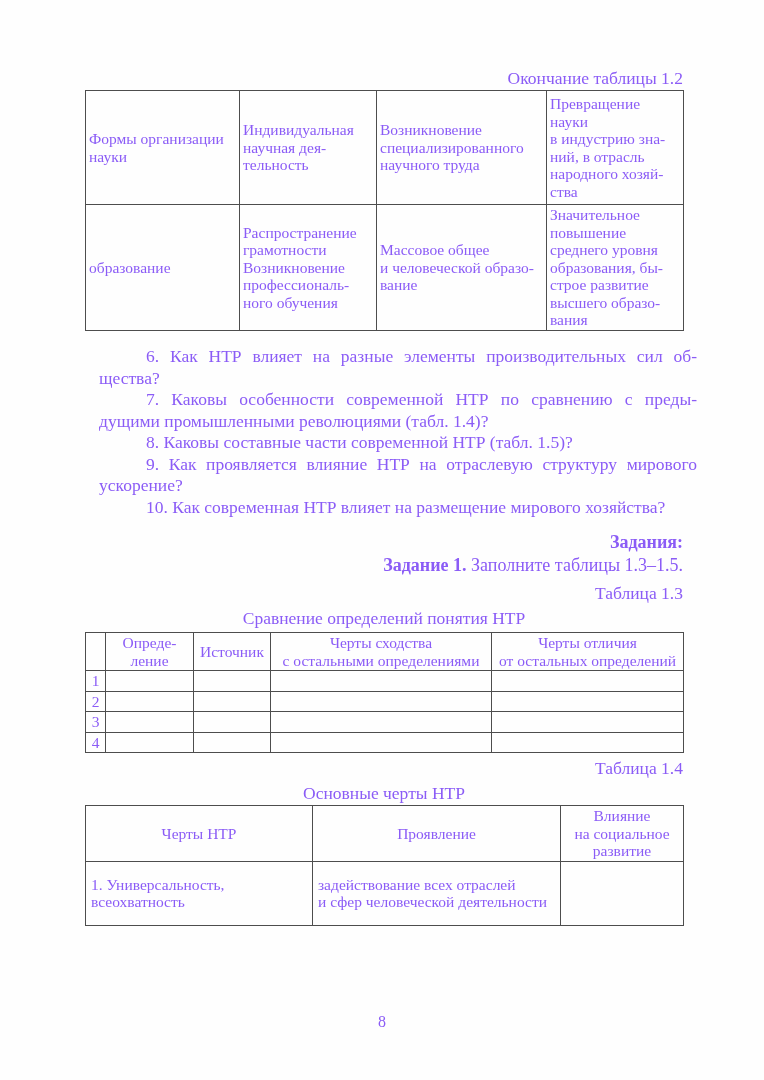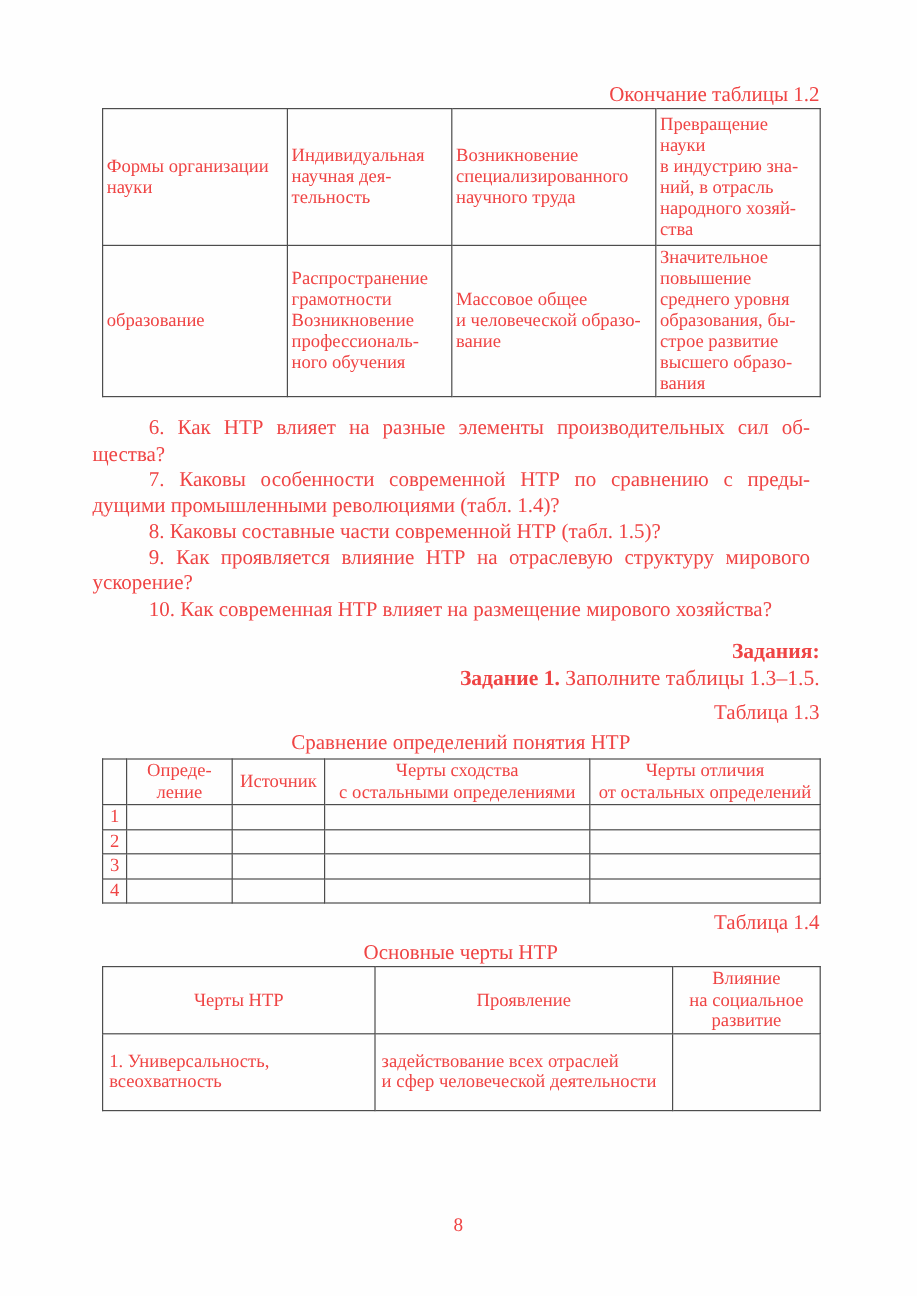--- a/index.html
+++ b/index.html
@@ -1,21 +1,21 @@
 <!DOCTYPE html>
 <html><head>
 <meta charset="utf-8">
 <style>
   html,body{margin:0;padding:0;background:#ffffff;}
   .page{
     position:relative;
     width:764px;height:1080px;
     background:#fefefe;
     font-family:"Liberation Serif","DejaVu Serif",serif;
-    color:#ef4444;
+    color:#8b5cf6;
     overflow:hidden;
   }
   
   .abs{position:absolute;}
   .caption{
     left:85px;width:598px;
     font-size:17.5px;line-height:20px;
     text-align:right;
   }
   .tbl-title{
@@ -36,21 +36,21 @@
   .t12{position:absolute;top:90px;left:85px;width:598px;}
   .t12 th,.t12 td{text-align:left;vertical-align:middle;}
   .t13{position:absolute;top:632px;left:85px;width:598px;}
   .t13 th{text-align:center;vertical-align:middle;}
   .t13 td{vertical-align:middle;text-align:center;}
   .t14{position:absolute;top:805px;left:85px;width:598px;}
   .t14 th{text-align:center;vertical-align:middle;}
   .t14 td{text-align:left;vertical-align:middle;padding:14px 5px;}
   
   .questions{
-    position:absolute;top:346px;left:77px;width:598px;
+    position:absolute;top:346px;left:99px;width:598px;
     font-size:17.5px;line-height:21.5px;
   }
   .q{margin:0;padding:0;}
   .q .l{display:block;}
   .q .l:first-child{text-indent:47px;}
   .just{text-align:justify;text-align-last:justify;}
   
   .tasks{
     position:absolute;top:531px;left:85px;width:598px;
     font-size:18px;line-height:23px;text-align:right;

